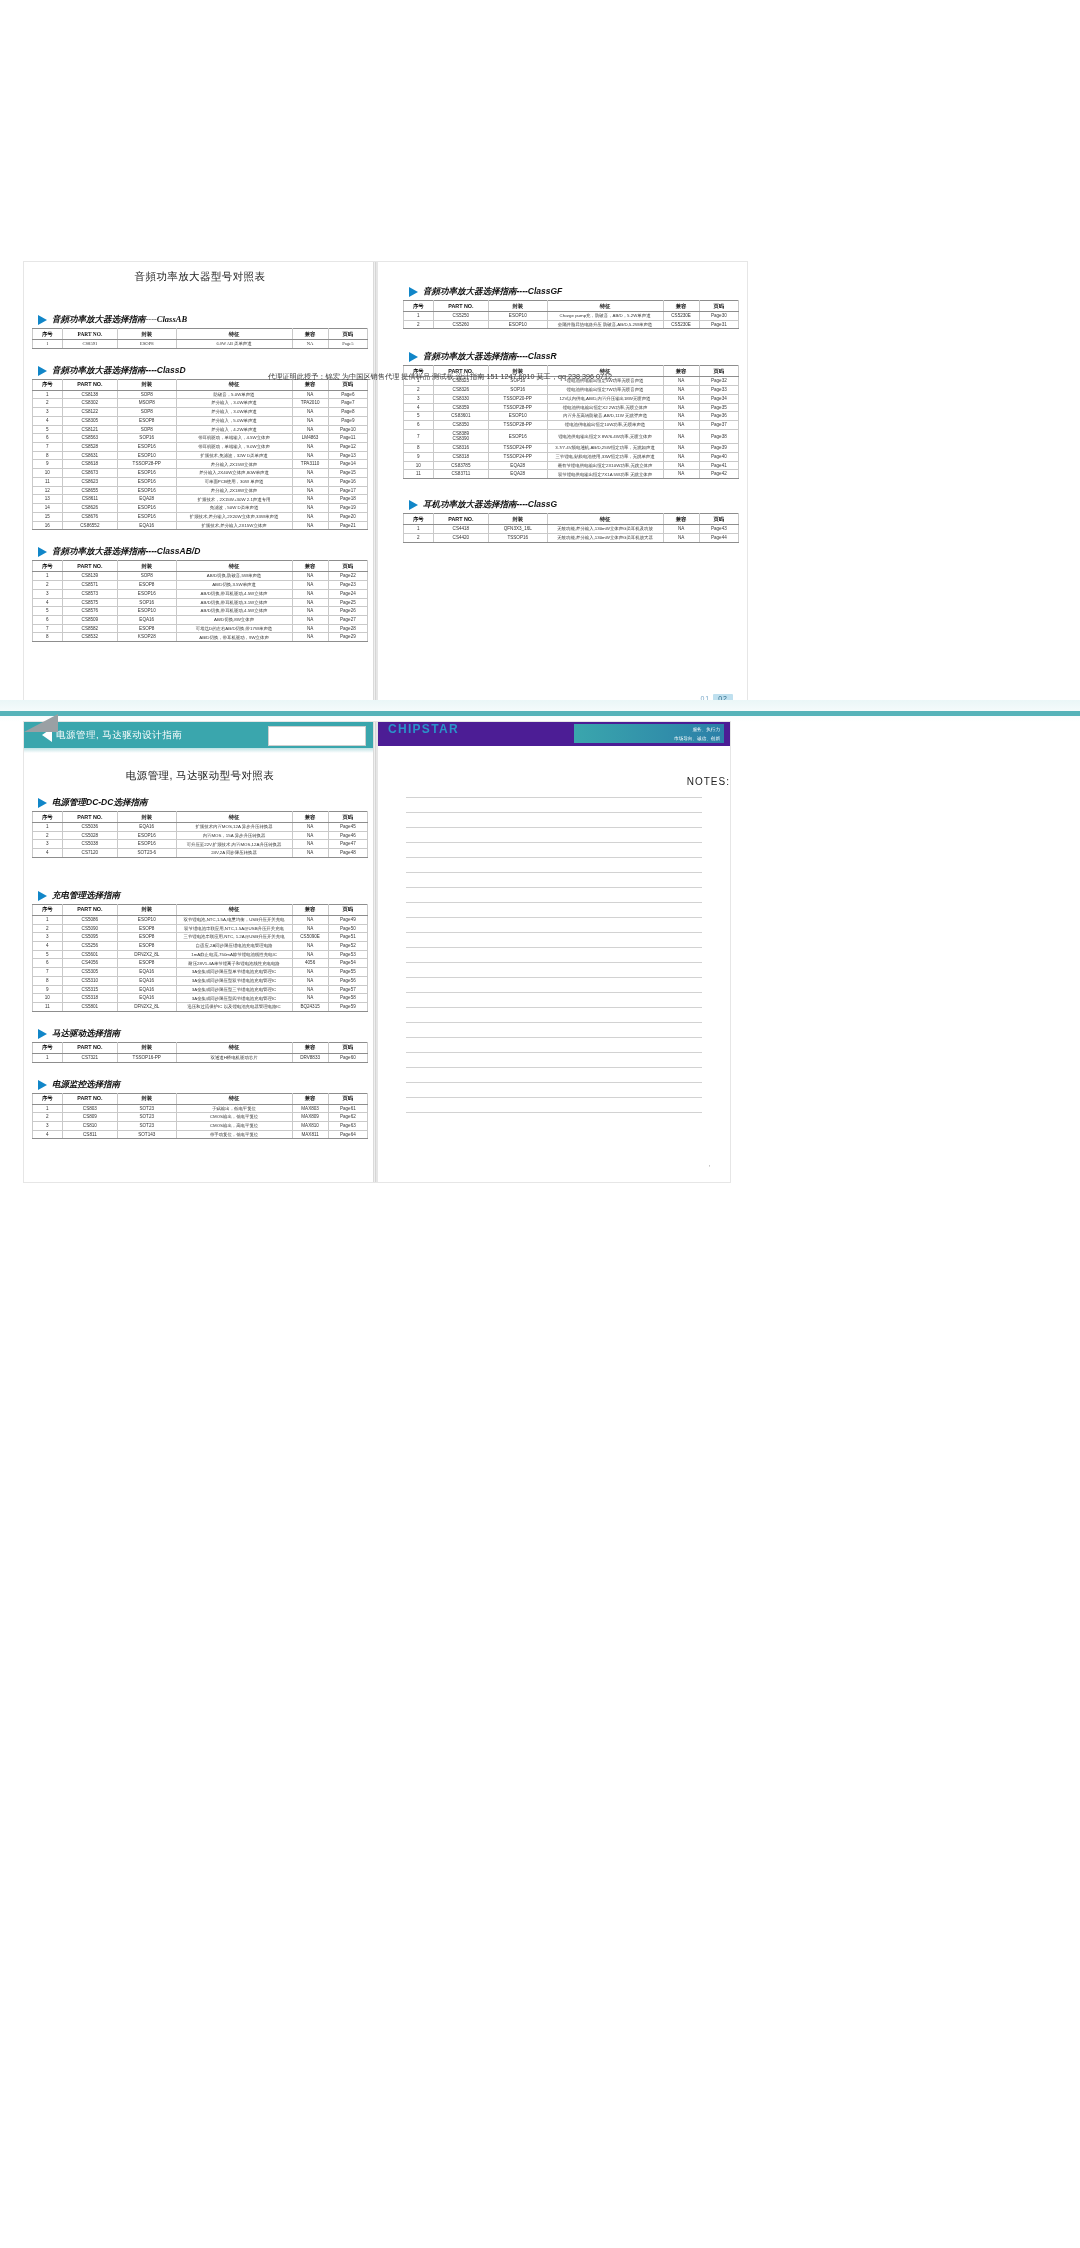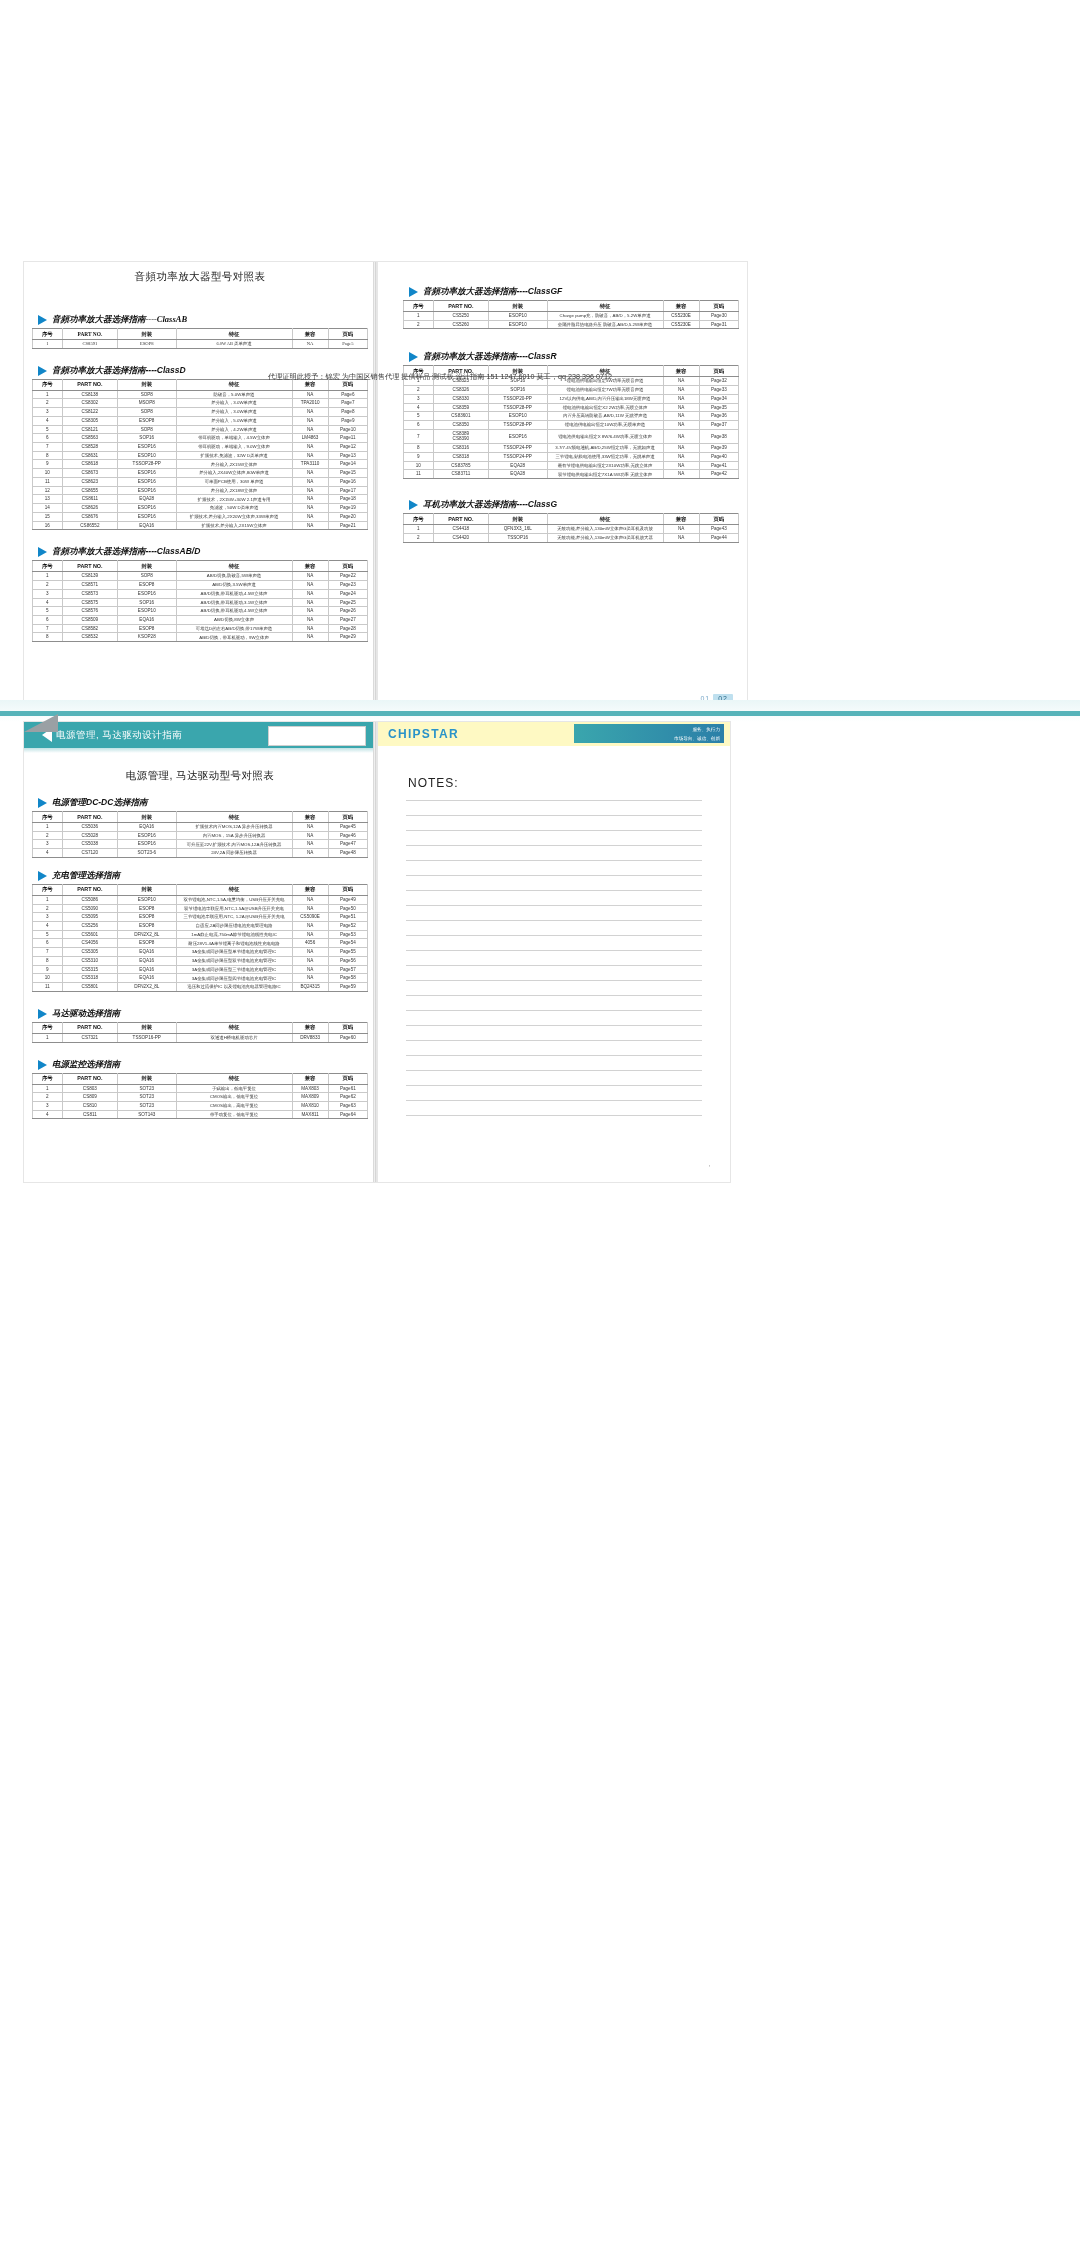--- a/index.html
+++ b/index.html
@@ -36,25 +36,25 @@
   .band{position:absolute;left:0;width:1080px;}
 
   
   .ribbon{position:relative;height:26px;background:#3aa6ad;display:flex;align-items:center;}
   .ribbon .notch{position:absolute;left:0;top:-8px;width:34px;height:18px;background:#9aa0a4;clip-path:polygon(0 100%,100% 0,100% 100%);}
   .ribbon .ltri{width:0;height:0;border-right:10px solid #ffffff;border-top:7px solid transparent;border-bottom:7px solid transparent;margin-left:18px;}
   .ribbon .rtxt{color:#ffffff;font-size:9.5px;margin-left:4px;letter-spacing:.5px;}
   .ribbon .box{position:absolute;right:10px;top:4px;width:96px;height:18px;background:#ffffff;border:1px solid #cfcfcf;}
   .ribbon-shadow{height:5px;background:linear-gradient(180deg,#bfe2e4,#ffffff);}
 
-  .brandbar{position:relative;height:24px;background:#fef9c3;display:flex;align-items:center;}
+  .brandbar{position:relative;height:24px;background:#4c1d95;display:flex;}
   .brandbar .logo{color:#2a93c9;font-size:12px;font-weight:700;letter-spacing:1.3px;margin-left:10px;}
   .brandbar .tag{position:absolute;right:6px;top:2px;width:150px;height:19px;background:linear-gradient(90deg,#3aa6ad,#2b7fa8);color:#fff;font-size:4.6px;line-height:9px;padding:1px 4px;box-sizing:border-box;text-align:right;}
 
-  .notes-title{font-size:12px;color:#222;letter-spacing:1px;}
+  .notes-title{font-size:10px;color:#222;letter-spacing:1px;text-align:right;}
   .rule{height:1px;background:#d2d2d2;margin:0;}
   .rule-wrap{display:flex;flex-direction:column;gap:0;}
 
   .watermark{position:absolute;font-size:7.2px;color:#3a3a3a;white-space:nowrap;}
 
   .mini{position:absolute;font-size:4px;color:#9a9a9a;}
 </style>
 </head>
 <body>
 
@@ -589,21 +589,21 @@
                 <td class="c-pn">CS7120</td>
                 <td class="c-pk">SOT23-6</td>
                 <td class="c-ft feat">24V,2A 同步降压转换器</td>
                 <td class="c-cp">NA</td>
                 <td class="c-pg pg">Page48</td>
               </tr>
             </tbody>
         </table>
       </div>
 
-      <div class="sec" style="margin-top:12px;padding:0 8px;">
+      <div class="sec" style="margin-top:32px;padding:0 8px;">
         <div class="sec-head">
           <span class="tri"></span>
           <span class="sec-title">充电管理选择指南</span>
         </div>
         <table class="tbl">
           <thead>
               <tr>
             <th class="c-no">序号</th>
             <th class="c-pn">PART NO.</th>
             <th class="c-pk">封装</th>

